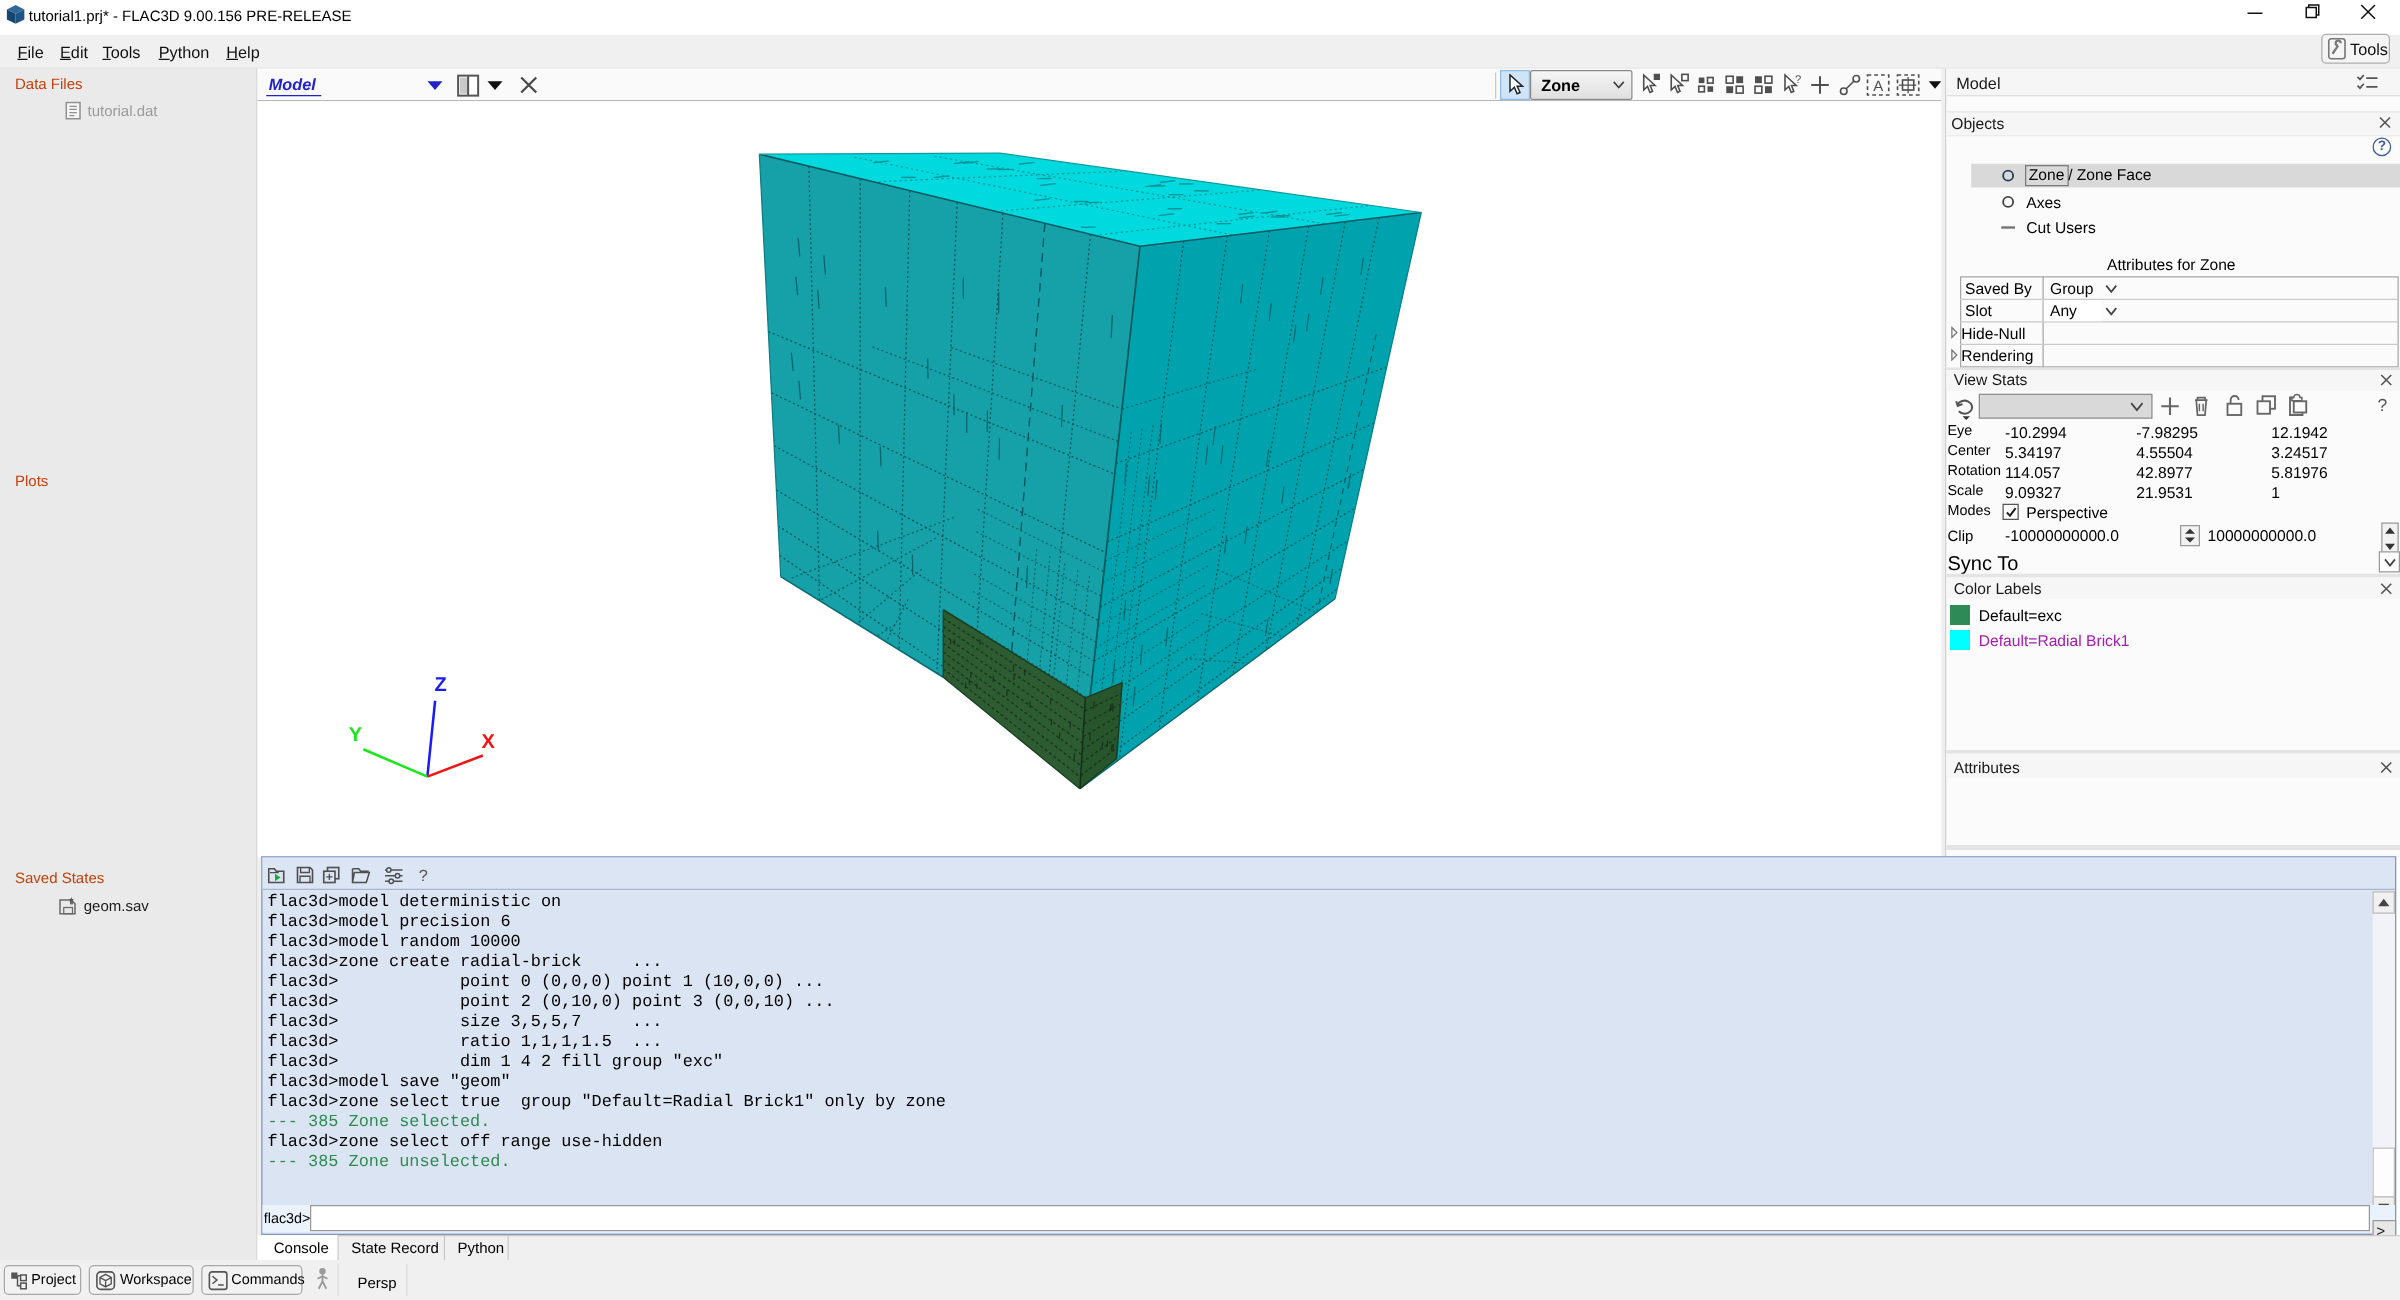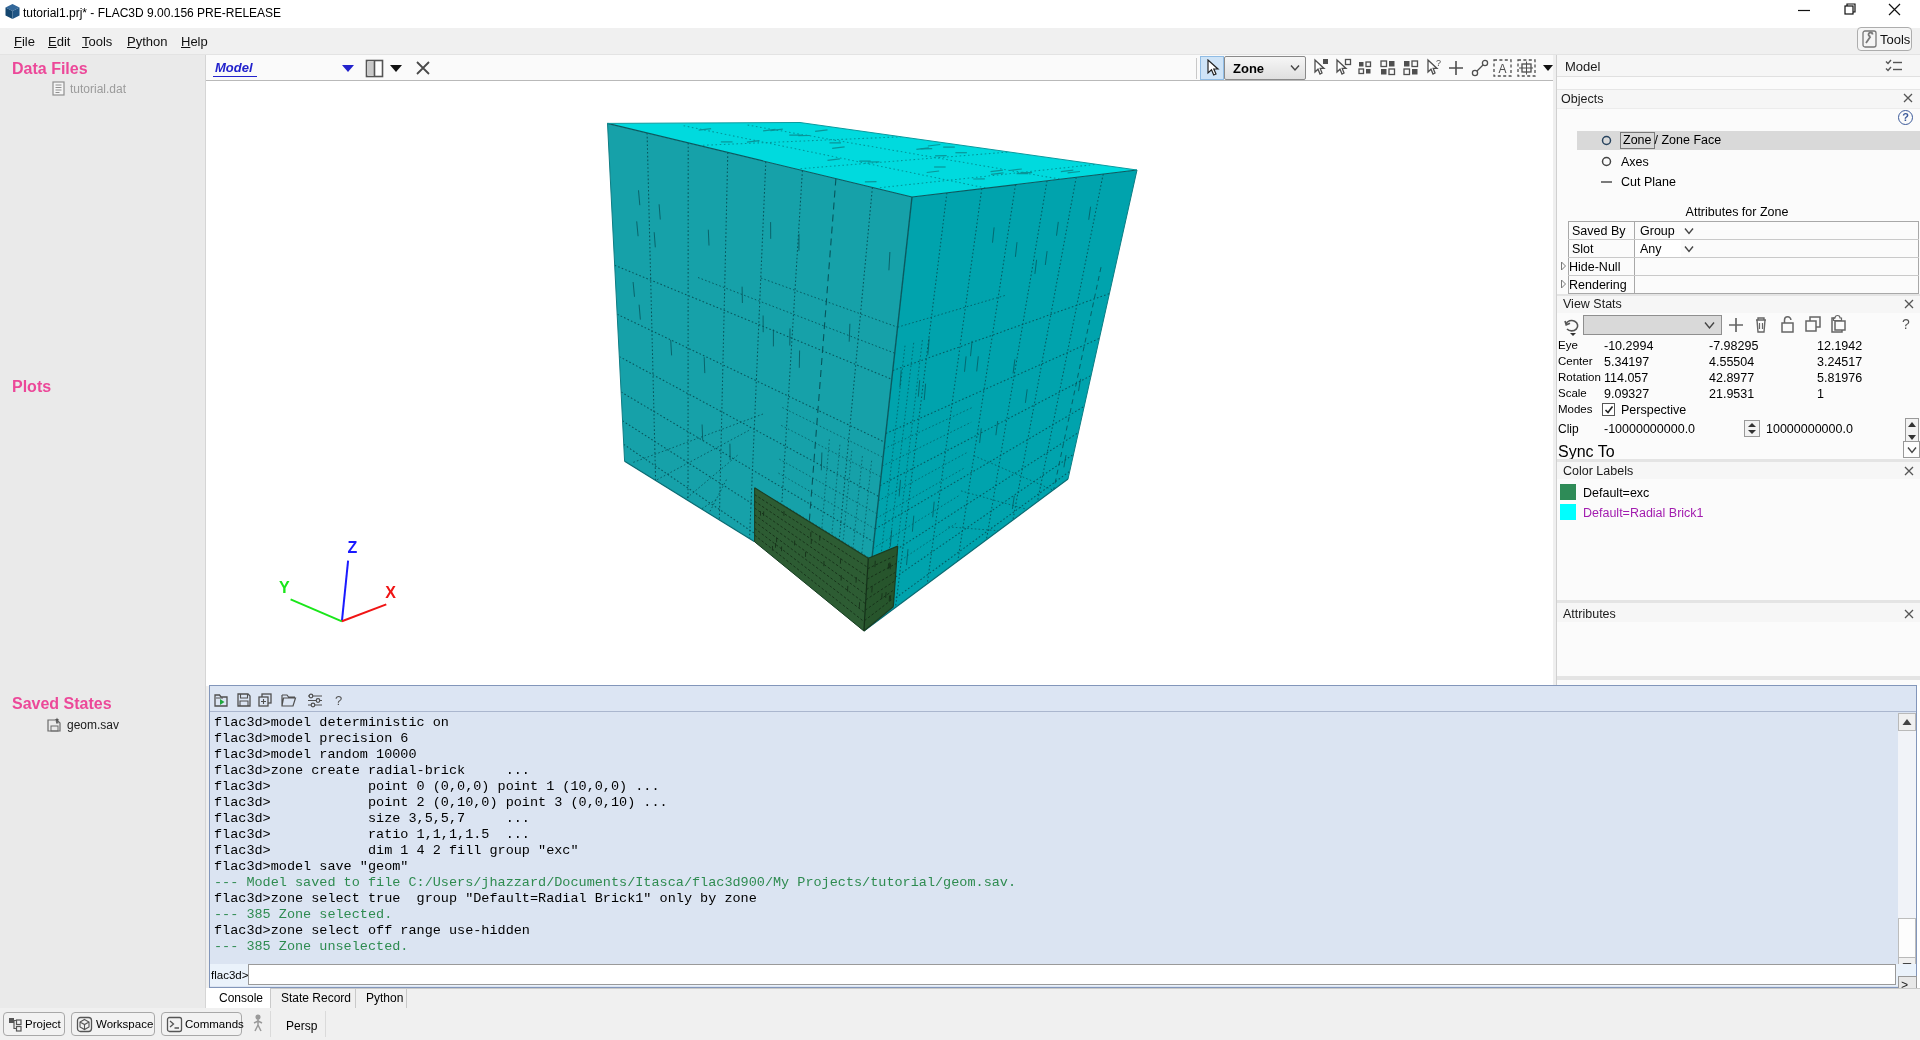--- a/index.html
+++ b/index.html
@@ -5,21 +5,21 @@
 * { margin:0; padding:0; box-sizing:border-box; }
 html,body { width:1920px; height:1040px; overflow:hidden; background:#fff;
   font-family:"Liberation Sans", sans-serif; }
 .abs { position:absolute; }
 #titlebar { left:0; top:0; width:1920px; height:28px; background:#fff; }
 #title-text { left:23px; top:6px; font-size:12px; color:#000; }
 #menubar { left:0; top:28px; width:1920px; height:27px; background:#f0f0f0; border-bottom:1px solid #e3e3e3;}
 .menu-item { top:34px; font-size:13px; color:#111; }
 .ul { text-decoration:underline; }
 #leftpanel { left:0; top:55px; width:206px; height:953px; background:#eaeaea; border-right:1px solid #d5d5d5;}
-.lp-h { font-size:16px; color:#ec4899;font-weight:bold; }
+.lp-h { font-size:12px; color:#c2410c; }
 #viewtabbar { left:206px; top:55px; width:1347px; height:26px; background:#fafafa; border-bottom:1px solid #b9b9b9; }
 #viewport { left:206px; top:81px; width:1347px; height:605px; background:#fff; }
 #rightpanel { left:1556px; top:55px; width:364px; height:631px; background:#fbfbfb; border-left:1px solid #d0d0d0; }
 #console { left:209px; top:685px; width:1708px; height:303px; background:#dbe4f2; border:1px solid #8296ba; }
 #statusbar { left:0; top:1008px; width:1920px; height:32px; background:#f0f0f0; }
 #tabsrow { left:206px; top:988px; width:1714px; height:20px; background:#f0f0f0; }
 .mono { font-family:"Liberation Mono", monospace; font-size:13.5px; line-height:16px; white-space:pre; }
 .green { color:#2e8b50; }
 .s12 { font-size:12px; }
 .s125 { font-size:12.5px; }
@@ -405,21 +405,21 @@
 <div class="abs" style="left:1577px;top:131px;width:343px;height:19px;background:#d9d9d9"></div>
 <svg class="abs" style="left:1601px;top:135px" width="11" height="11" viewBox="0 0 11 11">
   <circle cx="5.5" cy="5.5" r="4" fill="none" stroke="#27435e" stroke-width="1.5"></circle>
 </svg>
 <div class="abs s125" style="left:1620px;top:133px;color:#000"><span style="border:1px solid #7a7a7a;padding:0 2px 1px 2px">Zone</span>/ Zone Face</div>
 <svg class="abs" style="left:1601px;top:156px" width="11" height="11" viewBox="0 0 11 11">
   <circle cx="5.5" cy="5.5" r="4" fill="none" stroke="#454545" stroke-width="1.5"></circle>
 </svg>
 <div class="abs s125" style="left:1621px;top:155px;color:#000">Axes</div>
 <div class="abs" style="left:1601px;top:181px;width:11px;height:2px;background:#7a7a7a"></div>
-<div class="abs s125" style="left:1621px;top:175px;color:#000">Cut Plane</div>
+<div class="abs s125" style="left:1621px;top:175px;color:#000">Cut Users</div>
 
 <div class="abs s125" style="left:1557px;top:205px;width:360px;text-align:center;color:#000">Attributes for Zone</div>
 <div class="abs" style="left:1568px;top:221px;width:351px;height:73px;border:1px solid #a8a8a8"></div>
 <div class="abs" style="left:1634px;top:221px;width:1px;height:73px;background:#a8a8a8"></div>
 <div class="abs" style="left:1568px;top:239px;width:351px;height:1px;background:#c9c9c9"></div>
 <div class="abs" style="left:1568px;top:257px;width:351px;height:1px;background:#c9c9c9"></div>
 <div class="abs" style="left:1568px;top:275px;width:351px;height:1px;background:#c9c9c9"></div>
 <div class="abs s125" style="left:1572px;top:224px;color:#000">Saved By</div>
 <div class="abs s125" style="left:1640px;top:224px;color:#000">Group</div>
 <svg class="abs" style="left:1683px;top:227px" width="12" height="9" viewBox="0 0 12 9">
@@ -571,21 +571,20 @@
 <div class="abs mono" style="left:214px;top:715px;color:#000">flac3d&gt;model deterministic on
 flac3d&gt;model precision 6
 flac3d&gt;model random 10000
 flac3d&gt;zone create radial-brick     ...
 flac3d&gt;            point 0 (0,0,0) point 1 (10,0,0) ...
 flac3d&gt;            point 2 (0,10,0) point 3 (0,0,10) ...
 flac3d&gt;            size 3,5,5,7     ...
 flac3d&gt;            ratio 1,1,1,1.5  ...
 flac3d&gt;            dim 1 4 2 fill group "exc"
 flac3d&gt;model save "geom"
-<span class="green">--- Model saved to file C:/Users/jhazzard/Documents/Itasca/flac3d900/My Projects/tutorial/geom.sav.</span>
 flac3d&gt;zone select true  group "Default=Radial Brick1" only by zone
 <span class="green">--- 385 Zone selected.</span>
 flac3d&gt;zone select off range use-hidden
 <span class="green">--- 385 Zone unselected.</span></div>
 
 <div class="abs" style="left:1898px;top:713px;width:18px;height:262px;background:#f1f3f8"></div>
 <div class="abs" style="left:1898px;top:713px;width:18px;height:18px;background:#f0f0f0;border:1px solid #b9b9b9"></div>
 <svg class="abs" style="left:1902px;top:718px" width="10" height="8" viewBox="0 0 10 8">
   <polygon points="5,1 9.5,7 0.5,7" fill="#444"></polygon>
 </svg>

